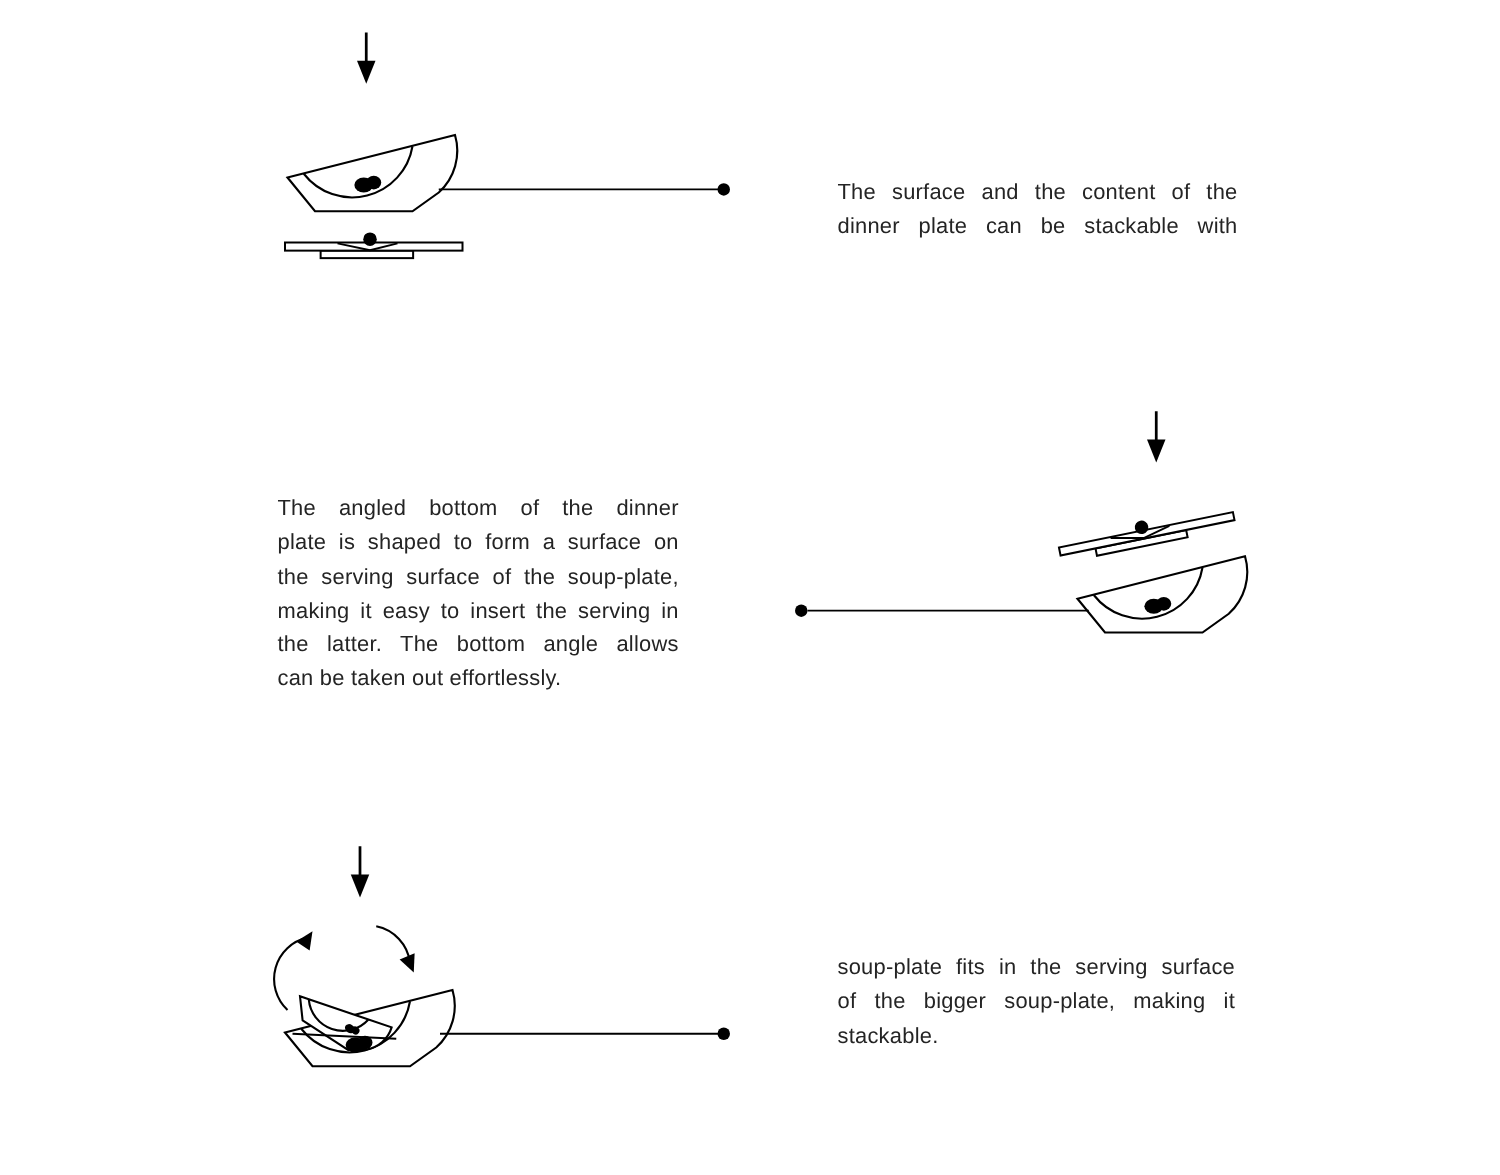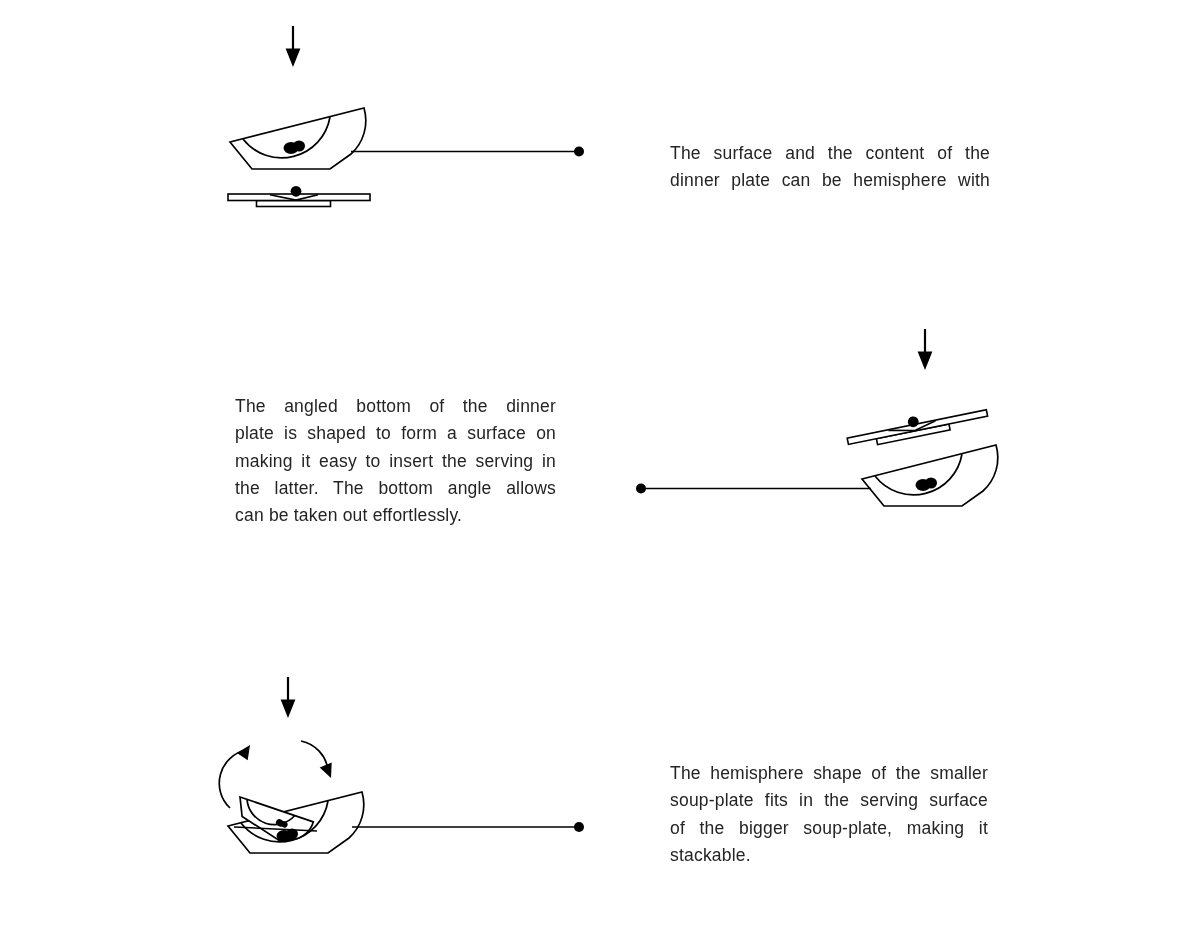--- a/index.html
+++ b/index.html
@@ -96,30 +96,30 @@
       </g>
       <g>
         <line x1="352" y1="827" x2="575" y2="827" stroke="#000000" stroke-width="1.5"></line>
         <circle cx="579" cy="827" r="5" fill="#000000"></circle>
       </g>
     </g>
   </svg>
 
   <div class="caption" style="left:670px;top:140px;width:320px">
       <div class="jline">The surface and the content of the</div>
-      <div class="jline">dinner plate can be hemisphere with</div>
+      <div class="jline">dinner plate can be stackable with</div>
     </div>
 
-  <div class="caption" style="left:235px;top:393px;width:321px">
+  <div class="caption" style="left:222px;top:393px;width:321px">
       <div class="jline">The angled bottom of the dinner</div>
       <div class="jline">plate is shaped to form a surface on</div>
+      <div class="jline">the serving surface of the soup-plate,</div>
       <div class="jline">making it easy to insert the serving in</div>
       <div class="jline">the latter. The bottom angle allows</div>
       <div class="jline last">can be taken out effortlessly.</div>
     </div>
 
   <div class="caption" style="left:670px;top:760px;width:318px">
-      <div class="jline">The hemisphere shape of the smaller</div>
       <div class="jline">soup-plate fits in the serving surface</div>
       <div class="jline">of the bigger soup-plate, making it</div>
       <div class="jline last">stackable.</div>
     </div>
 </div>
 
 </body></html>

